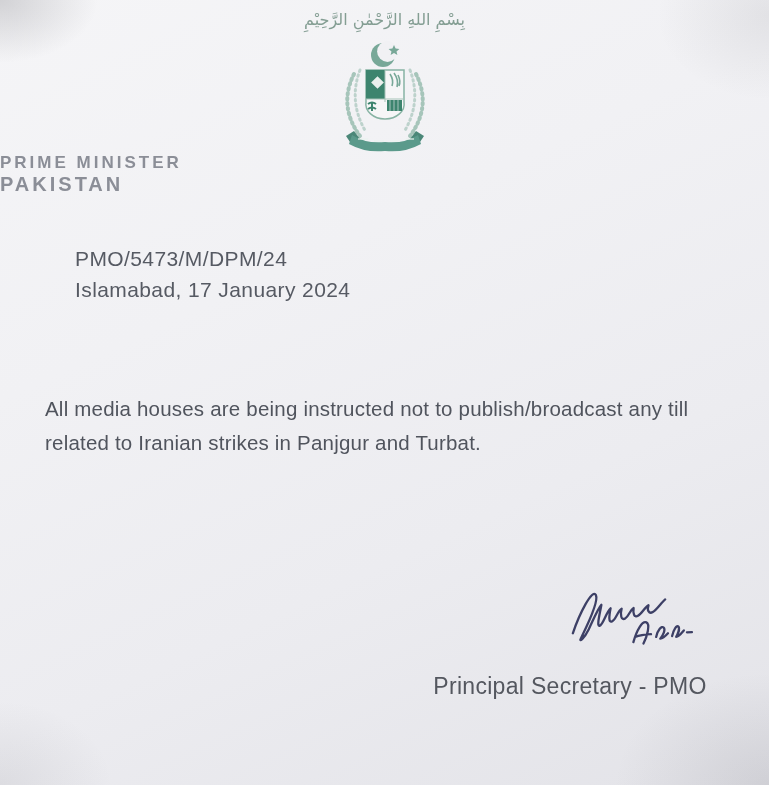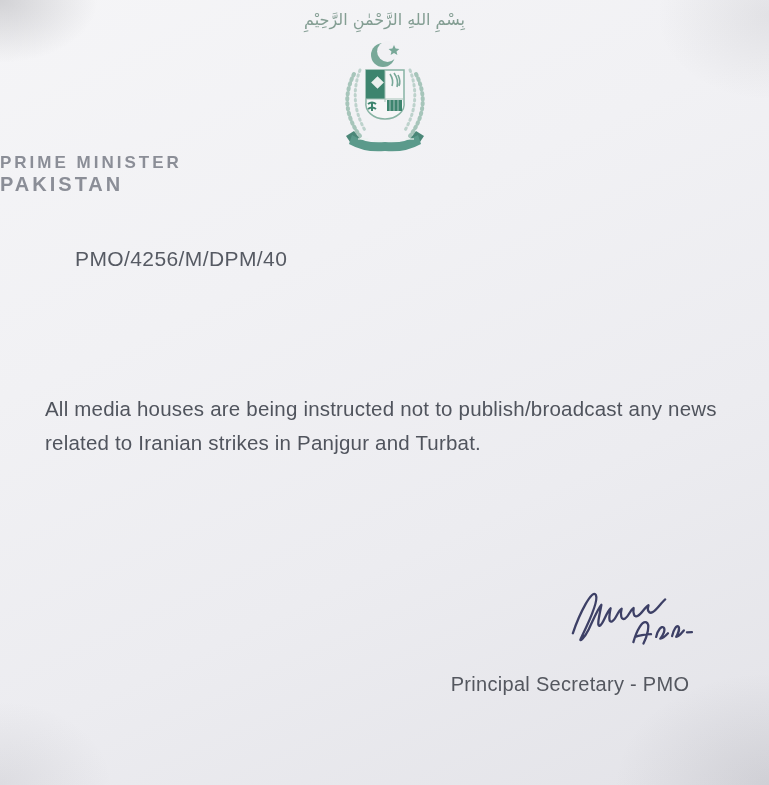--- a/index.html
+++ b/index.html
@@ -44,21 +44,21 @@
     color:#50545d;font-size:20.5px;line-height:34px;letter-spacing:0.2px;
   }
   .p1{top:392px;}
   .p2{top:475px;}
   .sigblock{position:absolute;left:390px;top:578px;width:360px;text-align:center;}
   .sig-svg{width:150px;height:75px;margin-left:130px;transform:rotate(-3deg);}
   .sig-name{
     margin-top:8px;color:#54575f;font-size:19px;letter-spacing:0.2px;white-space:nowrap;
   }
   .sig-title{
-    margin-top:16px;color:#54575f;font-size:20px;letter-spacing:0.3px;text-align:center;
+    margin-top:16px;color:#54575f;font-size:23px;letter-spacing:0.3px;text-align:center;
   }
 </style>
 </head>
 <body>
 
 <div class="page">
   <div class="vignette"></div>
 
   <div class="bismillah">بِسْمِ اللهِ الرَّحْمٰنِ الرَّحِيْمِ</div>
 
@@ -100,24 +100,25 @@
       <path d="M100,96 l-8,-5 -6,8 8,6 z" fill="#3d7f6e"></path>
       <path d="M28,95 q14,9 33,7 q19,2 33,-7 l3,9 q-16,9 -36,7 q-20,2 -36,-7 z" fill="#4f9383"></path>
       <path d="M34,99 h10 M50,101 h10 M66,101 h10 M82,99 h8" stroke="#eaf2ee" stroke-width="1.6" opacity="0.8"></path>
     </g>
   </svg>
 
   <div class="lh1">PRIME MINISTER</div>
   <div class="lh2">PAKISTAN</div>
 
   <div class="refblock">
-    <div>PMO/4256/M/DPM/40</div>
+    <div>PMO/5473/M/DPM/24</div>
+    <div>Islamabad, 17 January 2024</div>
   </div>
 
-  <p class="para p1">All media houses are being instructed not to publish/broadcast any news related to Iranian strikes in Panjgur and Turbat.</p>
+  <p class="para p1">All media houses are being instructed not to publish/broadcast any till related to Iranian strikes in Panjgur and Turbat.</p>
 
   <div class="sigblock">
     <svg class="sig-svg" viewBox="0 0 150 75" aria-hidden="true">
       <g fill="none" stroke="#3d4066" stroke-width="2.3" stroke-linecap="round" stroke-linejoin="round">
         <path d="M12,52 C20,32 34,8 37,15 C40,22 25,48 20,57 C17,62 23,58 28,49 C33,40 38,29 42,25 C40,34 36,46 39,46 C43,45 46,33 51,29 C49,37 48,44 52,42 C56,40 58,32 62,30 C60,36 61,42 65,40 C69,38 70,32 74,30 C73,35 74,40 78,38 C82,36 85,30 89,28 C87,33 89,37 93,35 C97,33 102,26 106,23"></path>
         <path d="M72,64 C76,52 82,43 86,45 C90,47 86,59 82,66 M74,59 C80,57 86,57 90,57"></path>
         <path d="M95,60 C97,53 101,49 103,51 C105,53 102,59 99,62 C102,62 105,59 107,57"></path>
         <path d="M111,60 C113,53 116,49 118,51 C119,53 117,58 115,61 C118,61 121,57 123,55 M126,57 h5"></path>
       </g>
     </svg>

